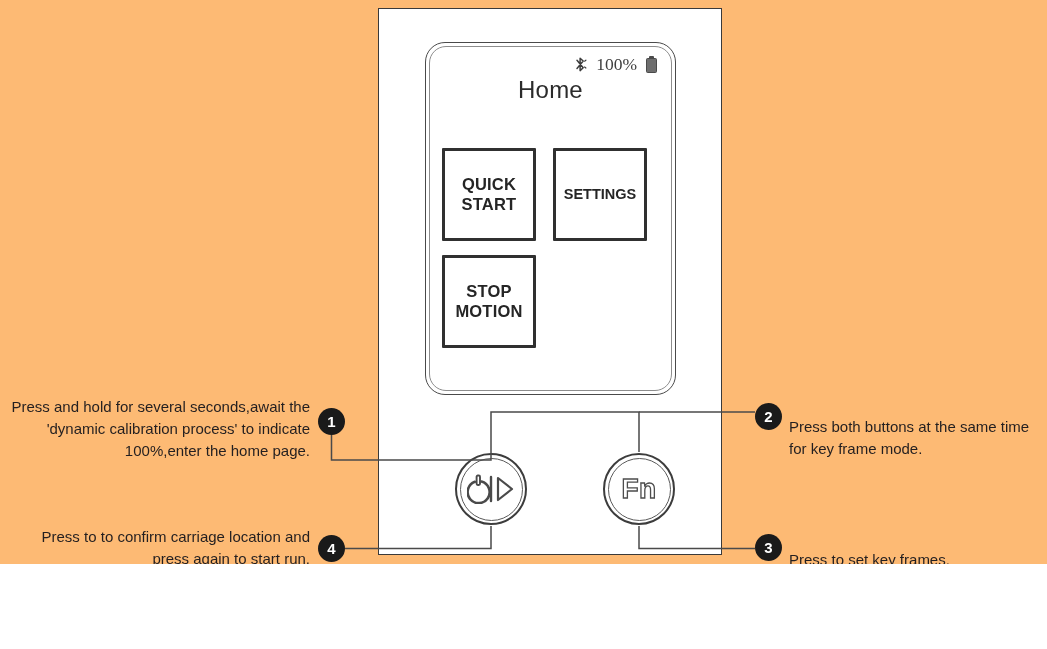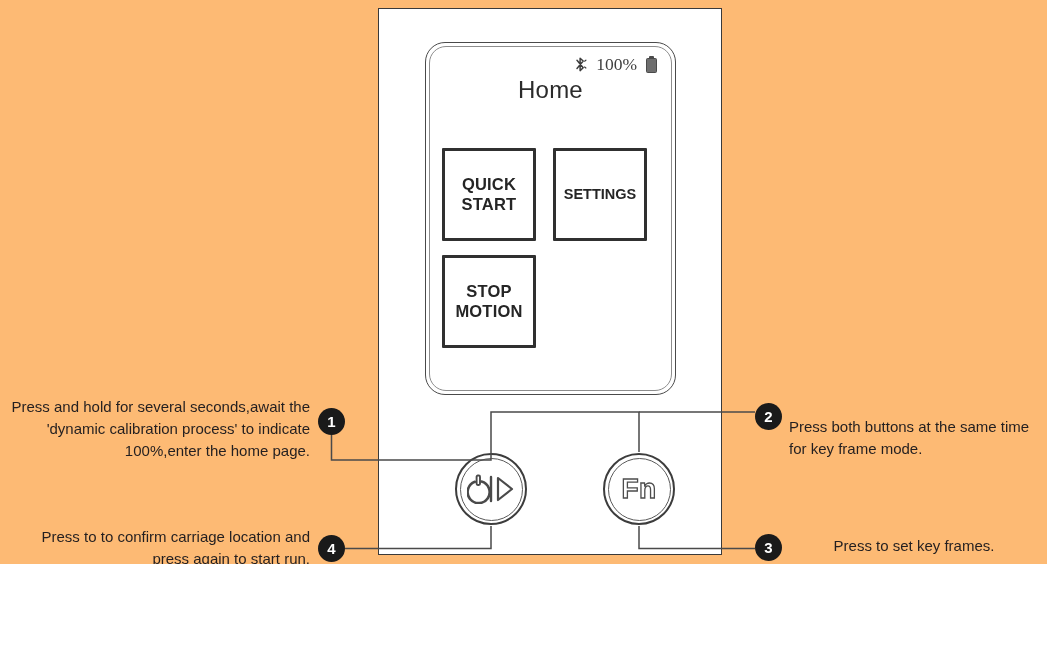--- a/index.html
+++ b/index.html
@@ -213,21 +213,21 @@
     position: absolute;
     font-size: 15px;
     line-height: 1.47;
     color: #231f20;
   }
   .ct-left  { text-align: right; }
   .ct-right { text-align: left; }
   .ct-1 { left: 10px;  top: 396px; width: 300px; }
   .ct-4 { left: 10px;  top: 526px; width: 300px; }
   .ct-2 { left: 789px; top: 416px; width: 250px; }
-  .ct-3 { left: 789px; top: 535px; width: 250px; text-align: center; }
+  .ct-3 { left: 789px; top: 549px; width: 250px; }
 
   
   #leaders {
     position: absolute;
     left: 0; top: 0;
     width: 1047px;
     height: 649px;
     pointer-events: none;
     z-index: 2;
   }

